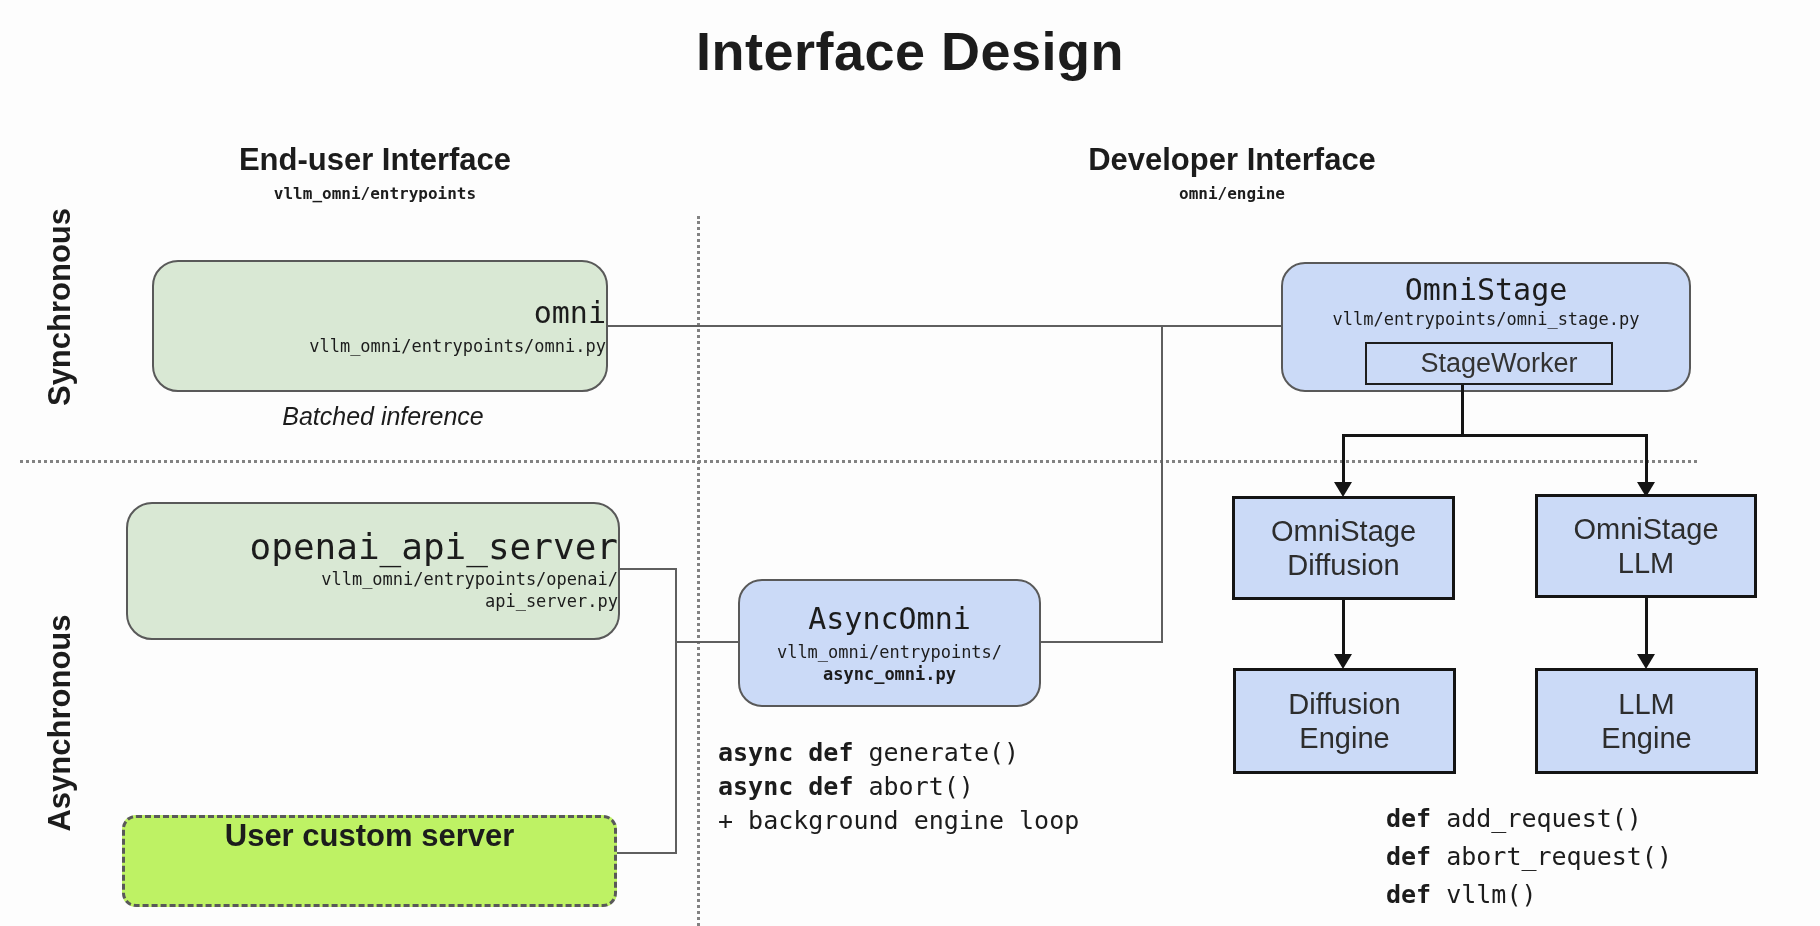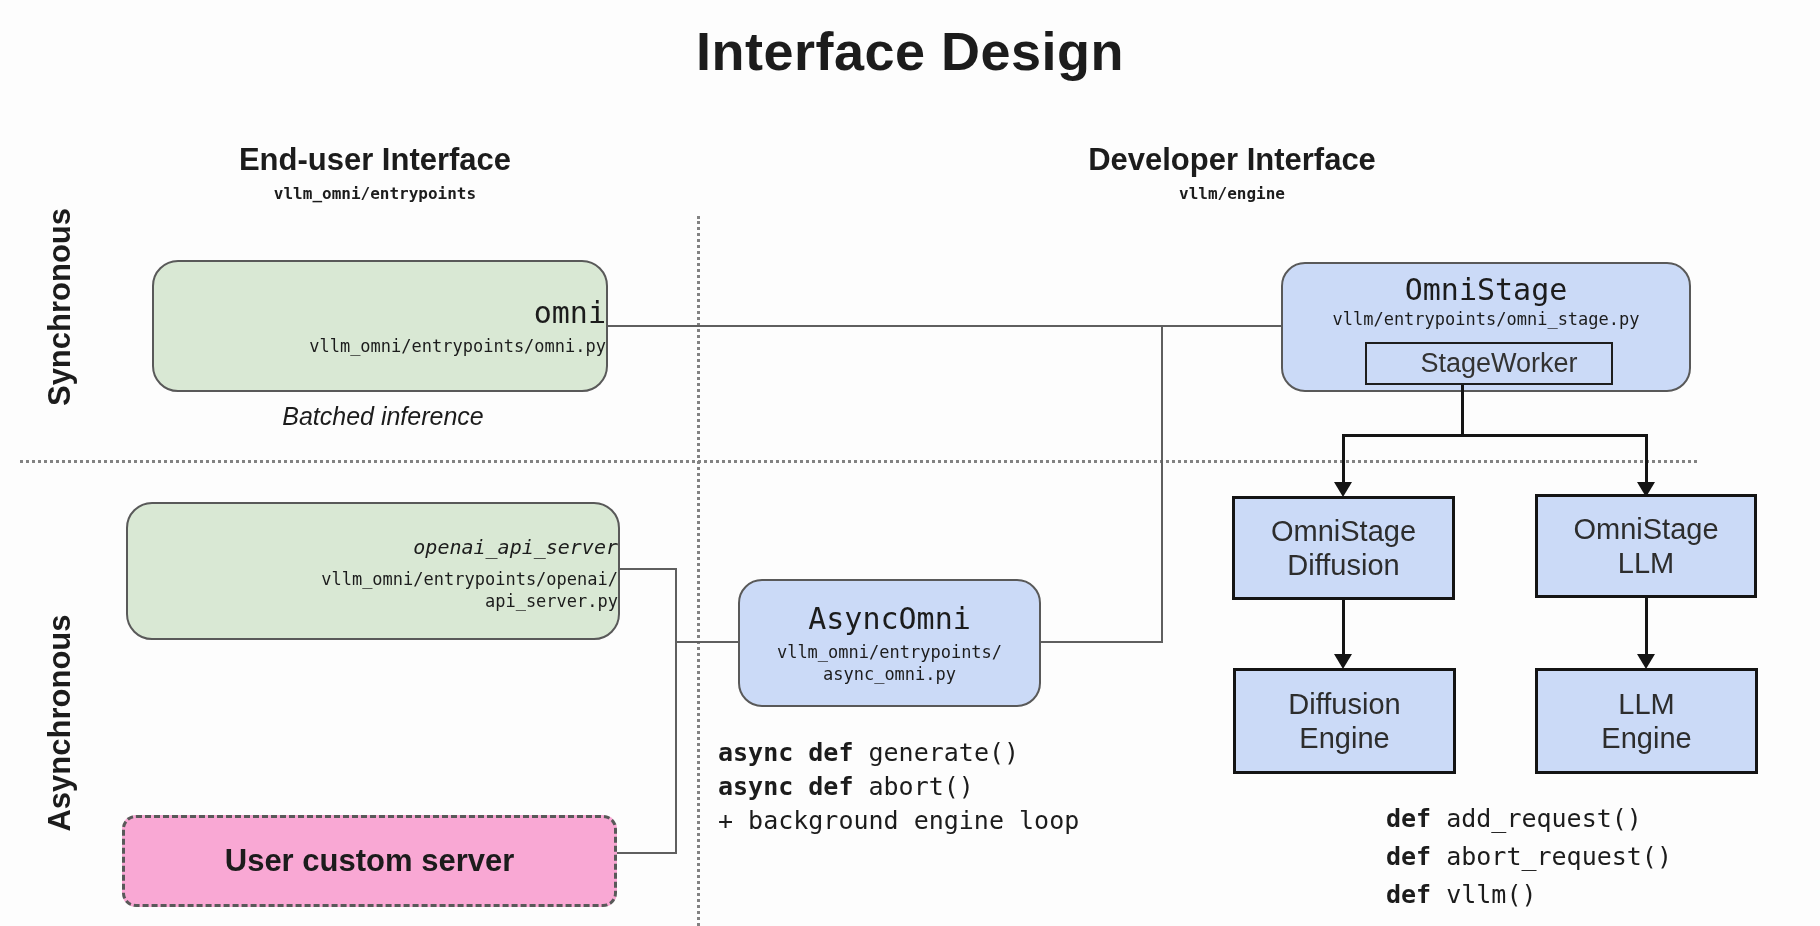--- a/index.html
+++ b/index.html
@@ -16,30 +16,30 @@
   .col-sub{font-size:16px;font-weight:600;margin-top:6px;}
   .row-label{font-size:31px;font-weight:600;white-space:nowrap;transform:translate(-50%,-50%) rotate(-90deg);}
 
   
   .node{box-sizing:border-box;border:2px solid #595959;display:flex;flex-direction:column;
         align-items:center;justify-content:center;}
   .green{background:#d9e8d4;border-radius:26px;align-items:flex-end;}
   .blue-round{background:#cbdaf7;border-radius:24px;}
   .blue-rect{background:#cbdaf7;border:3px solid #141414;border-radius:0;}
   .node-title{font-size:30px;font-weight:500;line-height:36px;}
-  .node-title-sm{font-size:20px;font-weight:500;line-height:34px;font-style:italic;}
+  .node-title-sm{font-size:36px;font-weight:500;line-height:34px;}
   .node-path{font-size:17px;font-weight:500;line-height:22px;margin-top:4px;}
   .rect-label{font-size:29px;line-height:34px;color:#2d2d2d;}
 
   .stage-worker{box-sizing:border-box;border:2px solid #1e1e1e;background:#cbdaf7;
         display:flex;align-items:center;justify-content:center;
         font-size:27px;color:#333;}
 
-  .dashed-box{box-sizing:border-box;border:3px dashed #595959;border-radius:14px;background:#f9a8d4;
-        display:flex;align-items:center;justify-content:center;font-size:31px;font-weight:600;}
+  .dashed-box{box-sizing:border-box;border:3px dashed #595959;border-radius:14px;background:#bef264;
+        display:flex;justify-content:center;font-size:31px;font-weight:600;}
 
   .caption{font-style:italic;font-size:25px;font-weight:500;}
 
   .hline{height:0;border-top:2px solid #5f5f5f;}
   .vline{width:0;border-left:2px solid #5f5f5f;}
   .hline-k{height:0;border-top:3px solid #141414;}
   .vline-k{width:0;border-left:3px solid #141414;}
   .dot-h{height:0;border-top:3px dotted #828282;}
   .dot-v{width:0;border-left:3px dotted #828282;}
   .arrow-down{width:0;height:0;border-left:9px solid transparent;border-right:9px solid transparent;
@@ -55,21 +55,21 @@
 <div class="canvas">
 
   <div class="abs center page-title">Interface Design</div>
 
   <div class="abs center" style="left:125px;top:142px;width:500px;">
     <div class="col-title">End-user Interface</div>
     <div class="col-sub mono">vllm_omni/entrypoints</div>
   </div>
   <div class="abs center" style="left:982px;top:142px;width:500px;">
     <div class="col-title">Developer Interface</div>
-    <div class="col-sub mono">vllm/engine</div>
+    <div class="col-sub mono">omni/engine</div>
   </div>
 
   <div class="abs row-label" style="left:60px;top:307px;">Synchronous</div>
   <div class="abs row-label" style="left:60px;top:723px;">Asynchronous</div>
 
   <div class="abs dot-h" style="left:20px;top:460px;width:1677px;"></div>
   <div class="abs dot-v" style="left:697px;top:216px;height:710px;"></div>
 
   <div class="abs hline" style="left:608px;top:325px;width:674px;"></div>
   <div class="abs vline" style="left:1161px;top:325px;height:318px;"></div>
@@ -91,21 +91,21 @@
     <div class="node-path mono" style="margin-top:0;">api_server.py</div>
   </div>
 
   <div class="abs dashed-box" style="left:122px;top:815px;width:495px;height:92px;">
     <span>User custom server</span>
   </div>
 
   <div class="abs node blue-round" style="left:738px;top:579px;width:303px;height:128px;">
     <div class="node-title mono">AsyncOmni</div>
     <div class="node-path mono">vllm_omni/entrypoints/</div>
-    <div class="node-path mono" style="margin-top:0;">async_omni.py</div>
+    <div class="node-path mono" style="margin-top:0;font-weight:bold;">async_omni.py</div>
   </div>
 
   <div class="abs node blue-round" style="left:1281px;top:262px;width:410px;height:130px;justify-content:flex-start;padding-top:8px;">
     <div class="node-title mono">OmniStage</div>
     <div class="node-path mono" style="margin-top:0;">vllm/entrypoints/omni_stage.py</div>
   </div>
   <div class="abs stage-worker" style="left:1365px;top:342px;width:248px;height:43px;padding-left:20px;">
     <span>StageWorker</span>
   </div>
 

